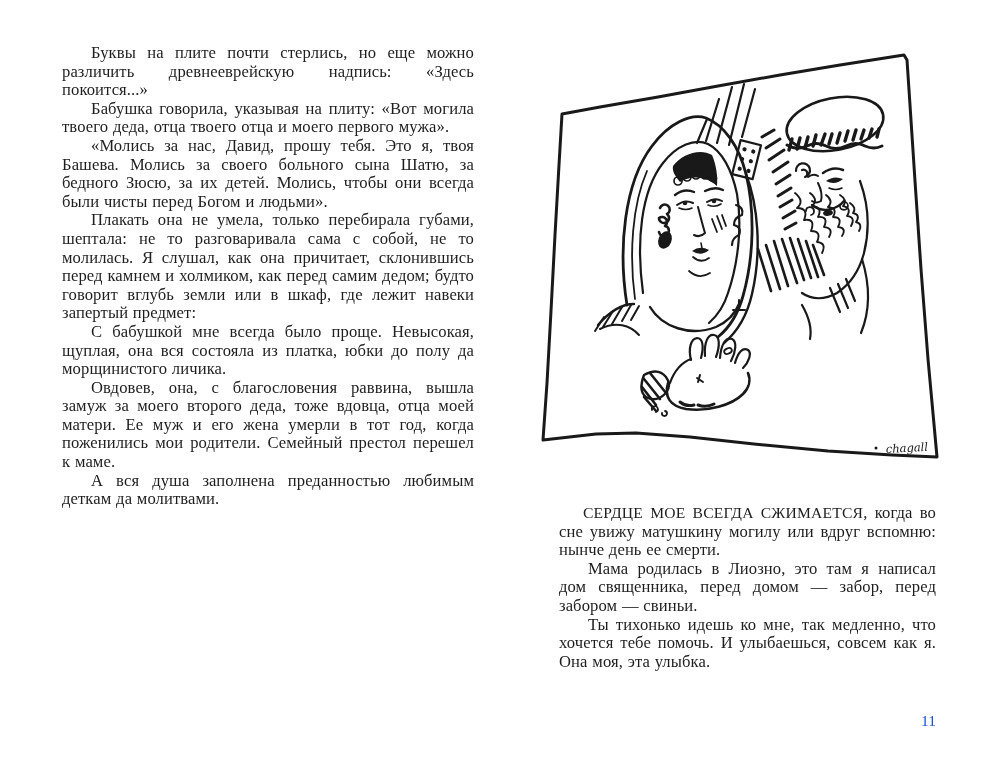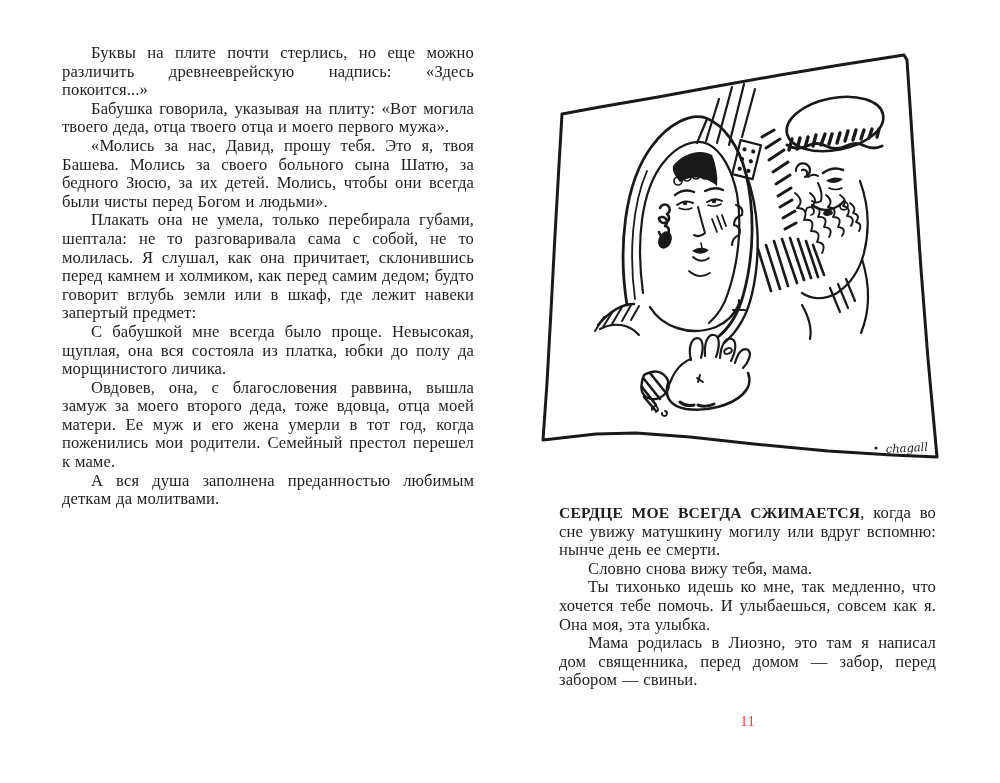--- a/index.html
+++ b/index.html
@@ -8,24 +8,24 @@
     font-family:"Liberation Serif","DejaVu Serif",serif;color:#1e1e1e;
   }
   .text-col{
     position:absolute;text-align:justify;font-size:16.6px;line-height:18.6px;
     letter-spacing:0.1px;word-spacing:0.5px;
   }
   .left-col{left:62px;top:44px;width:412px;}
   .right-col{left:559px;top:504px;width:377px;}
   .text-col p{margin:0;text-indent:29px;}
   .text-col p.noindent{text-indent:0;}
-  .lead{font-weight:bold;font-size:15.6px;letter-spacing:0.2px;}
+  .lead{font-weight:normal;font-size:15.6px;letter-spacing:0.2px;margin-left:24px;}
   .folio{
-    position:absolute;left:559px;top:712px;width:377px;text-align:center;
-    font-size:15.5px;color:#ef4444;
+    position:absolute;left:559px;top:712px;width:377px;text-align:right;
+    font-size:15.5px;color:#1d4ed8;
   }
   .illustration{position:absolute;left:540px;top:53px;width:441px;height:421px;margin:0;}
   .illustration svg{display:block;width:100%;height:100%;}
   .ink{stroke:#191919;fill:none;stroke-linecap:round;stroke-linejoin:round;}
   .inkfill{fill:#191919;stroke:none;}
   .sig{font-family:"DejaVu Serif",serif;font-style:italic;font-size:11.5px;fill:#191919;}
 </style>
 </head>
 <body>
 
@@ -201,21 +201,20 @@
           <path class="ink" stroke-width="3" d="M140,349 q6,5 14,3 M158,352 q8,3 16,-1"></path>
         </g>
 
         <circle class="inkfill" cx="336" cy="395" r="1.5"></circle>
         <text class="sig" x="346" y="400" transform="rotate(-3 346 400)">chagall</text>
       </svg>
     </figure>
 
     <div class="text-col right-col">
       <p class="noindent"><b class="lead">СЕРДЦЕ МОЕ ВСЕГДА СЖИМАЕТСЯ</b><span>, когда во сне увижу матушкину могилу или вдруг вспомню: нынче день ее смерти.</span></p>
-      <p>Словно снова вижу тебя, мама.</p>
+      <p>Мама родилась в Лиозно, это там я написал дом священника, перед домом — забор, перед забором — свиньи.</p>
       <p>Ты тихонько идешь ко мне, так медленно, что хочется тебе помочь. И улыбаешься, совсем как я. Она моя, эта улыбка.</p>
-      <p>Мама родилась в Лиозно, это там я написал дом священника, перед домом — забор, перед забором — свиньи.</p>
     </div>
 
     <div class="folio">11</div>
   </section>
 
 </div>
 
 </body></html>

